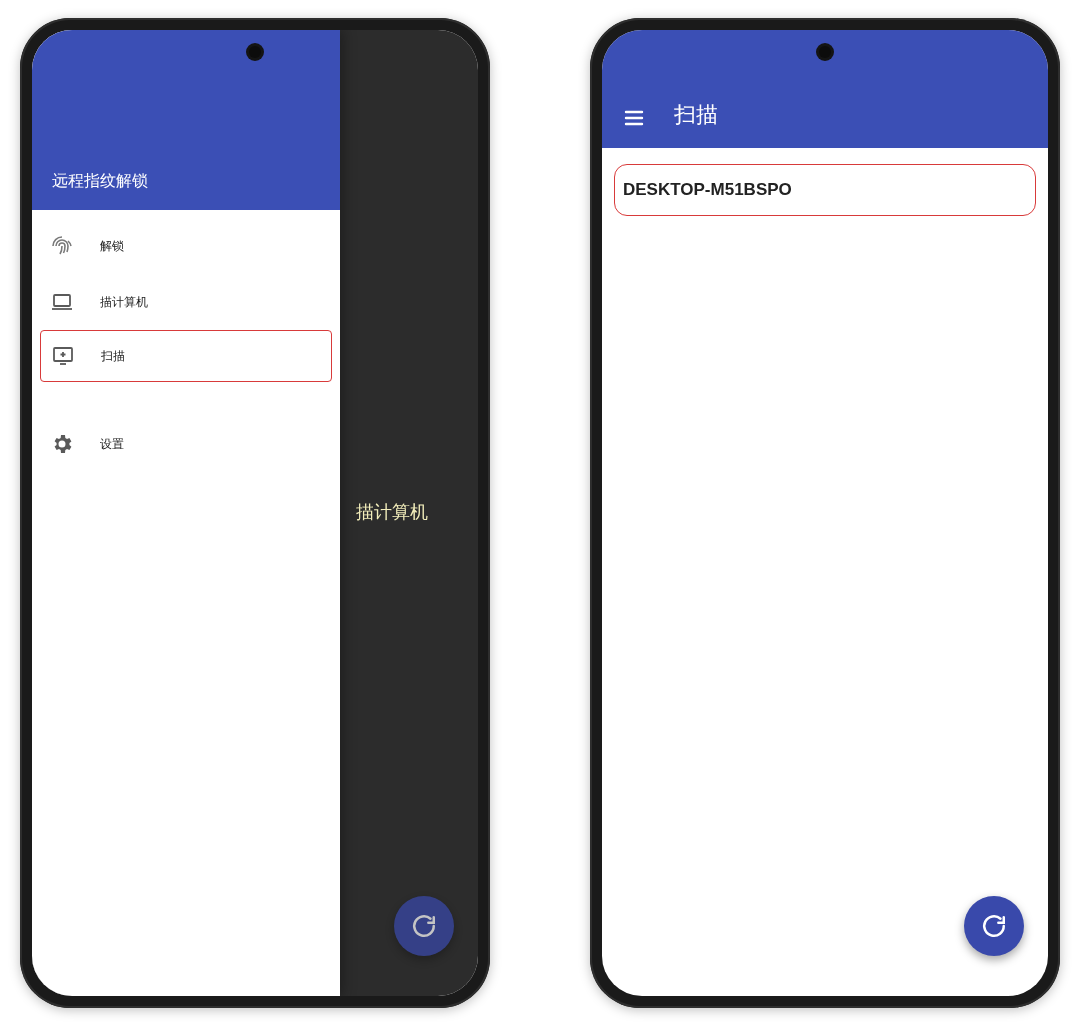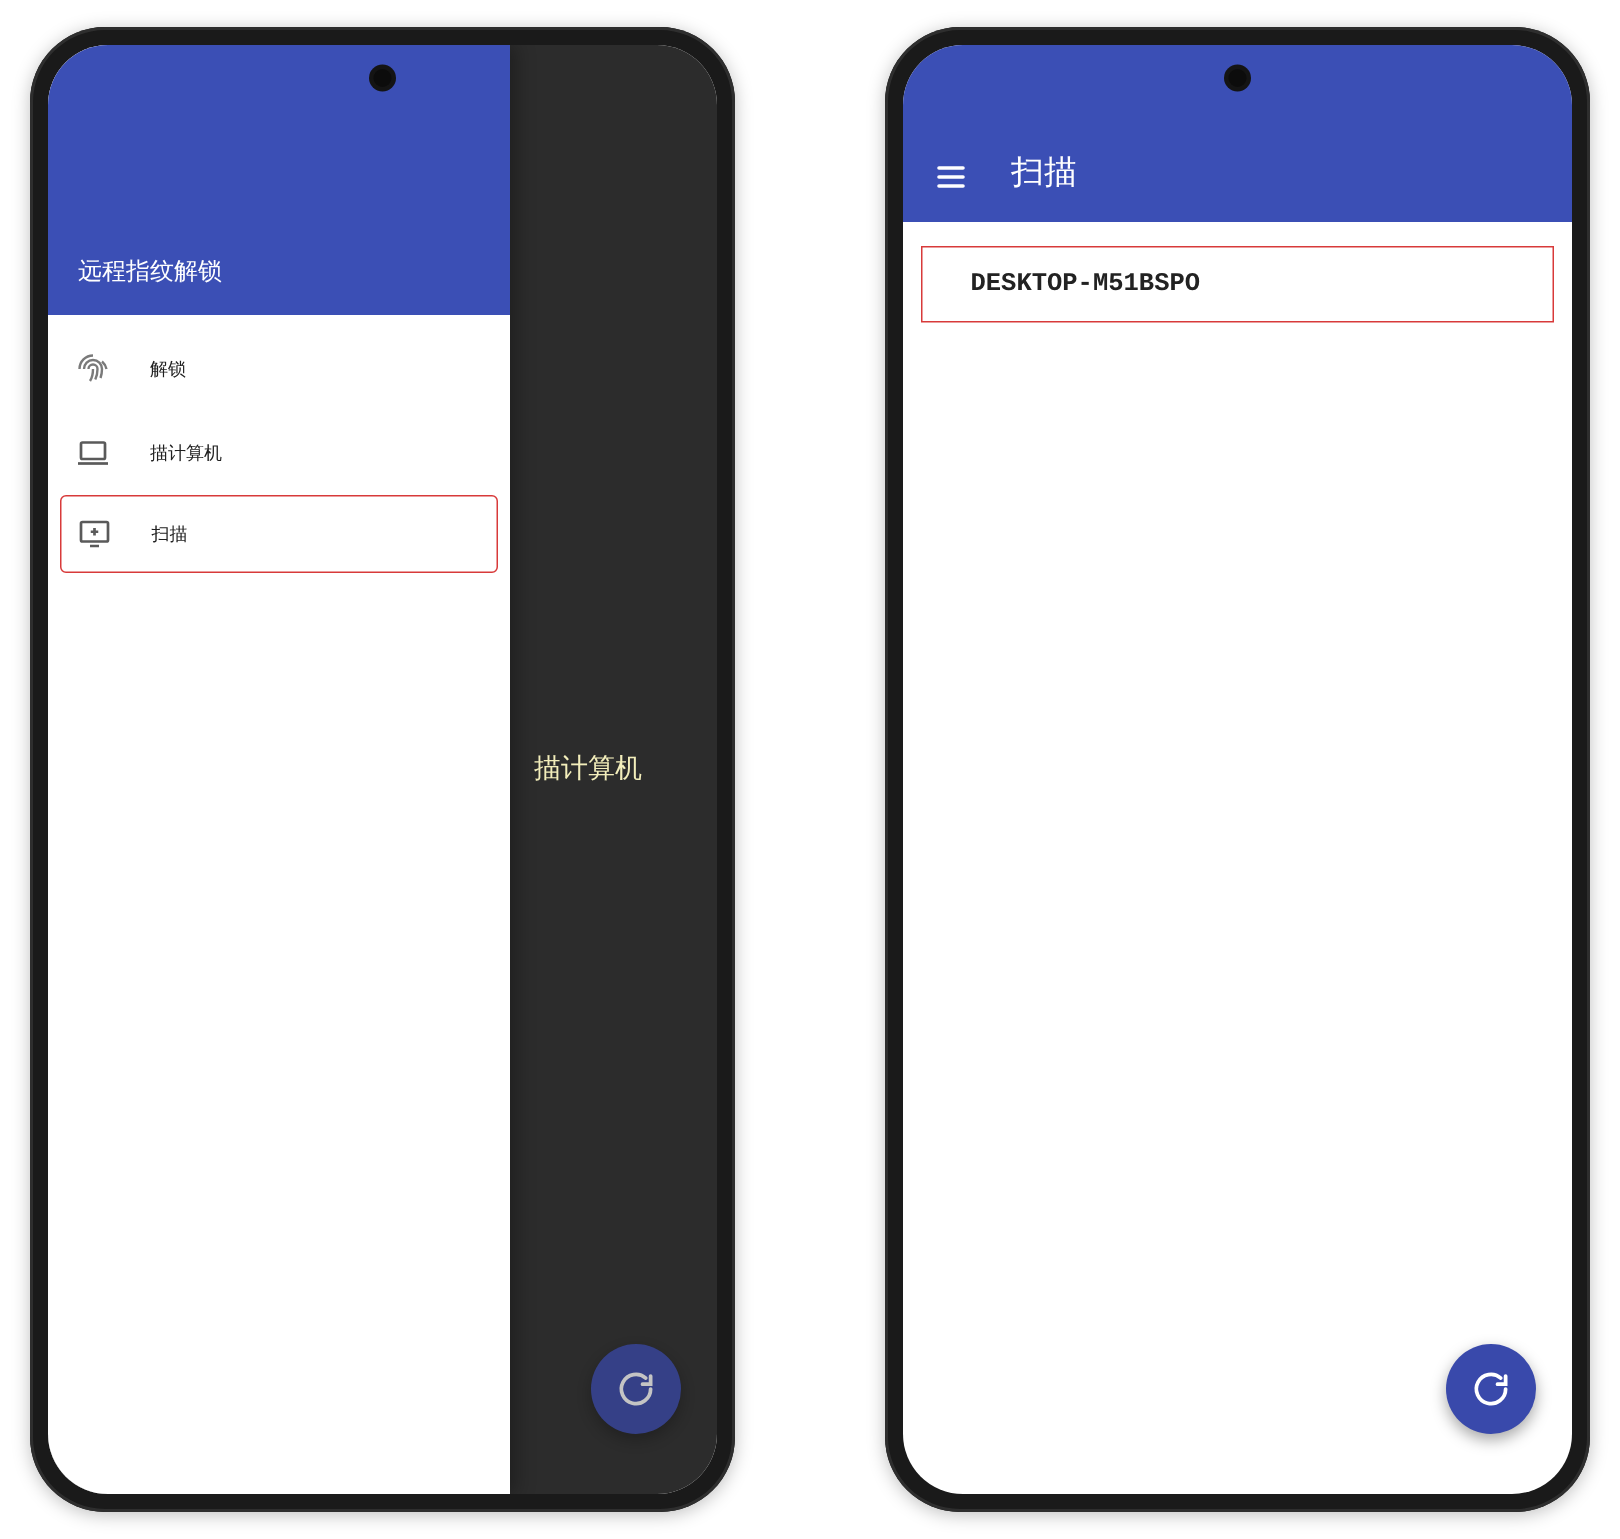--- a/index.html
+++ b/index.html
@@ -126,26 +126,25 @@
     margin-right:28px;
     display:flex; align-items:center; justify-content:center;
     cursor:pointer;
   }
   .appbar-title{
     color:#ffffff; font-size:22px; font-weight:400;
   }
   .result-list{ padding:16px 12px; }
   .result-item{
     border:1.5px solid #d83a3a;
-    border-radius:0;
-    padding:15px 32px;
+    border-radius:13px;
+    padding:15px 8px;
     font-size:17px; font-weight:700;
     color:#222;
     cursor:pointer;
-    font-family:Liberation Mono, monospace;
   }
 
   svg{ display:block; }
 </style>
 </head>
 <body>
 
 <div class="phone">
   <div class="screen">
     <div class="left-bg">
@@ -197,20 +196,28 @@
               <path d="M12 8v5M9.5 10.5h5"></path>
               <path d="M9 20h6"></path>
             </svg>
           </span>
           <span>扫描</span>
         </div>
 
         <div class="section-gap"></div>
 
 
+        <div class="item">
+          <span class="icon">
+            <svg viewBox="0 0 24 24" fill="#5a5a5a">
+              <path d="M19.4 13a7.8 7.8 0 0 0 0-2l2-1.6-2-3.4-2.4 1a7.7 7.7 0 0 0-1.7-1L15 3h-4l-.3 2.9a7.7 7.7 0 0 0-1.7 1l-2.4-1-2 3.4L6.6 11a7.8 7.8 0 0 0 0 2l-2 1.6 2 3.4 2.4-1a7.7 7.7 0 0 0 1.7 1L11 21h4l.3-2.9a7.7 7.7 0 0 0 1.7-1l2.4 1 2-3.4-2-1.6zM12 15.5A3.5 3.5 0 1 1 15.5 12 3.5 3.5 0 0 1 12 15.5z"></path>
+            </svg>
+          </span>
+          <span>设置</span>
+        </div>
 
       </div>
     </div>
   </div>
 </div>
 
 <div class="phone">
   <div class="screen">
 
     <div class="appbar">

